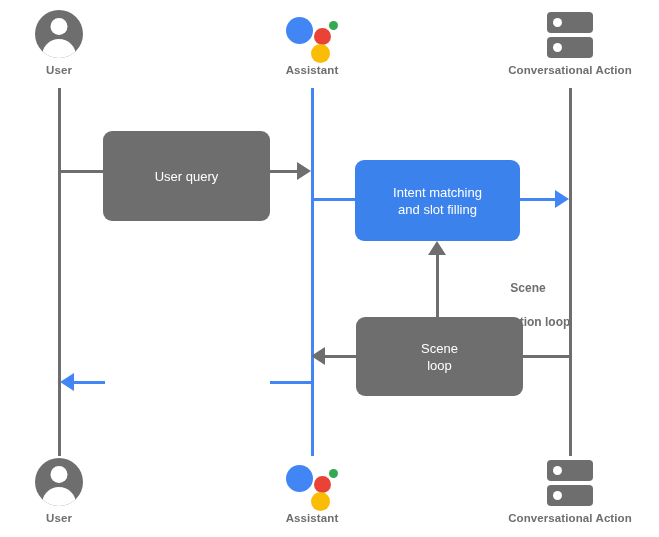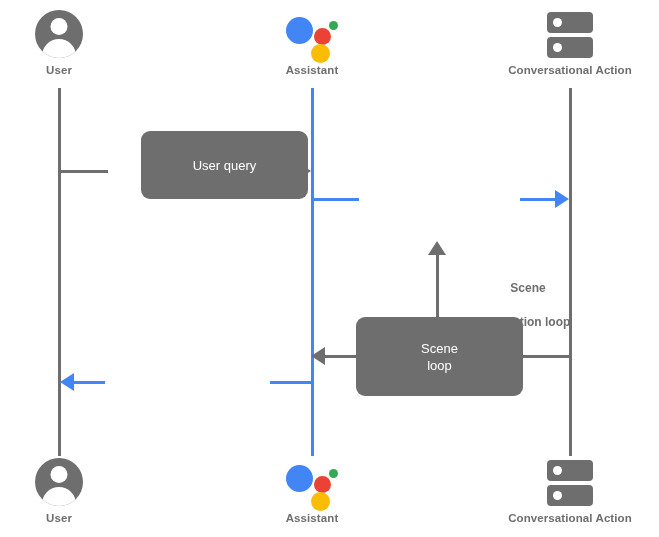--- a/index.html
+++ b/index.html
@@ -230,27 +230,33 @@
       </div>
     </div>
     <div class="actor-label">Conversational Action</div>
   </div>
 
   <div class="lifeline gray" style="left:58px; top:88px; height:368px;"></div>
   <div class="lifeline blue" style="left:311px; top:88px; height:368px;"></div>
   <div class="lifeline gray" style="left:569px; top:88px; height:368px;"></div>
 
   <div class="hline gray-line" style="left:58px; top:170px; width:50px;"></div>
-  <div class="box gray" style="left:103px; top:131px; width:167px; height:68px;margin-left:38px;">
+  <div class="box gray" style="left:103px; top:131px; width:167px; height:90px;">
     <span>User query</span>
   </div>
   <div class="hline gray-line" style="left:270px; top:170px; width:30px;"></div>
   <div class="arrow right gray-arrow" style="left:297px; top:162px;"></div>
 
   <div class="hline blue-line" style="left:311px; top:198px; width:48px;"></div>
+  <div class="box blue" style="left:355px; top:160px; width:165px; height:81px;">
+    <span>
+      <span>Intent matching</span><br>
+      <span>and slot filling</span>
+    </span>
+  </div>
   <div class="hline blue-line" style="left:520px; top:198px; width:38px;"></div>
   <div class="arrow right blue-arrow" style="left:555px; top:190px;"></div>
 
   <div class="vline gray-line" style="left:436px; top:253px; width:3px; height:65px;"></div>
   <div class="arrow up gray-arrow" style="left:428px; top:241px;"></div>
   <div class="loop-label" style="left:458px; top:263px; width:140px;">
     <span>Scene</span><br>
     <span>execution loop</span>
   </div>
 

